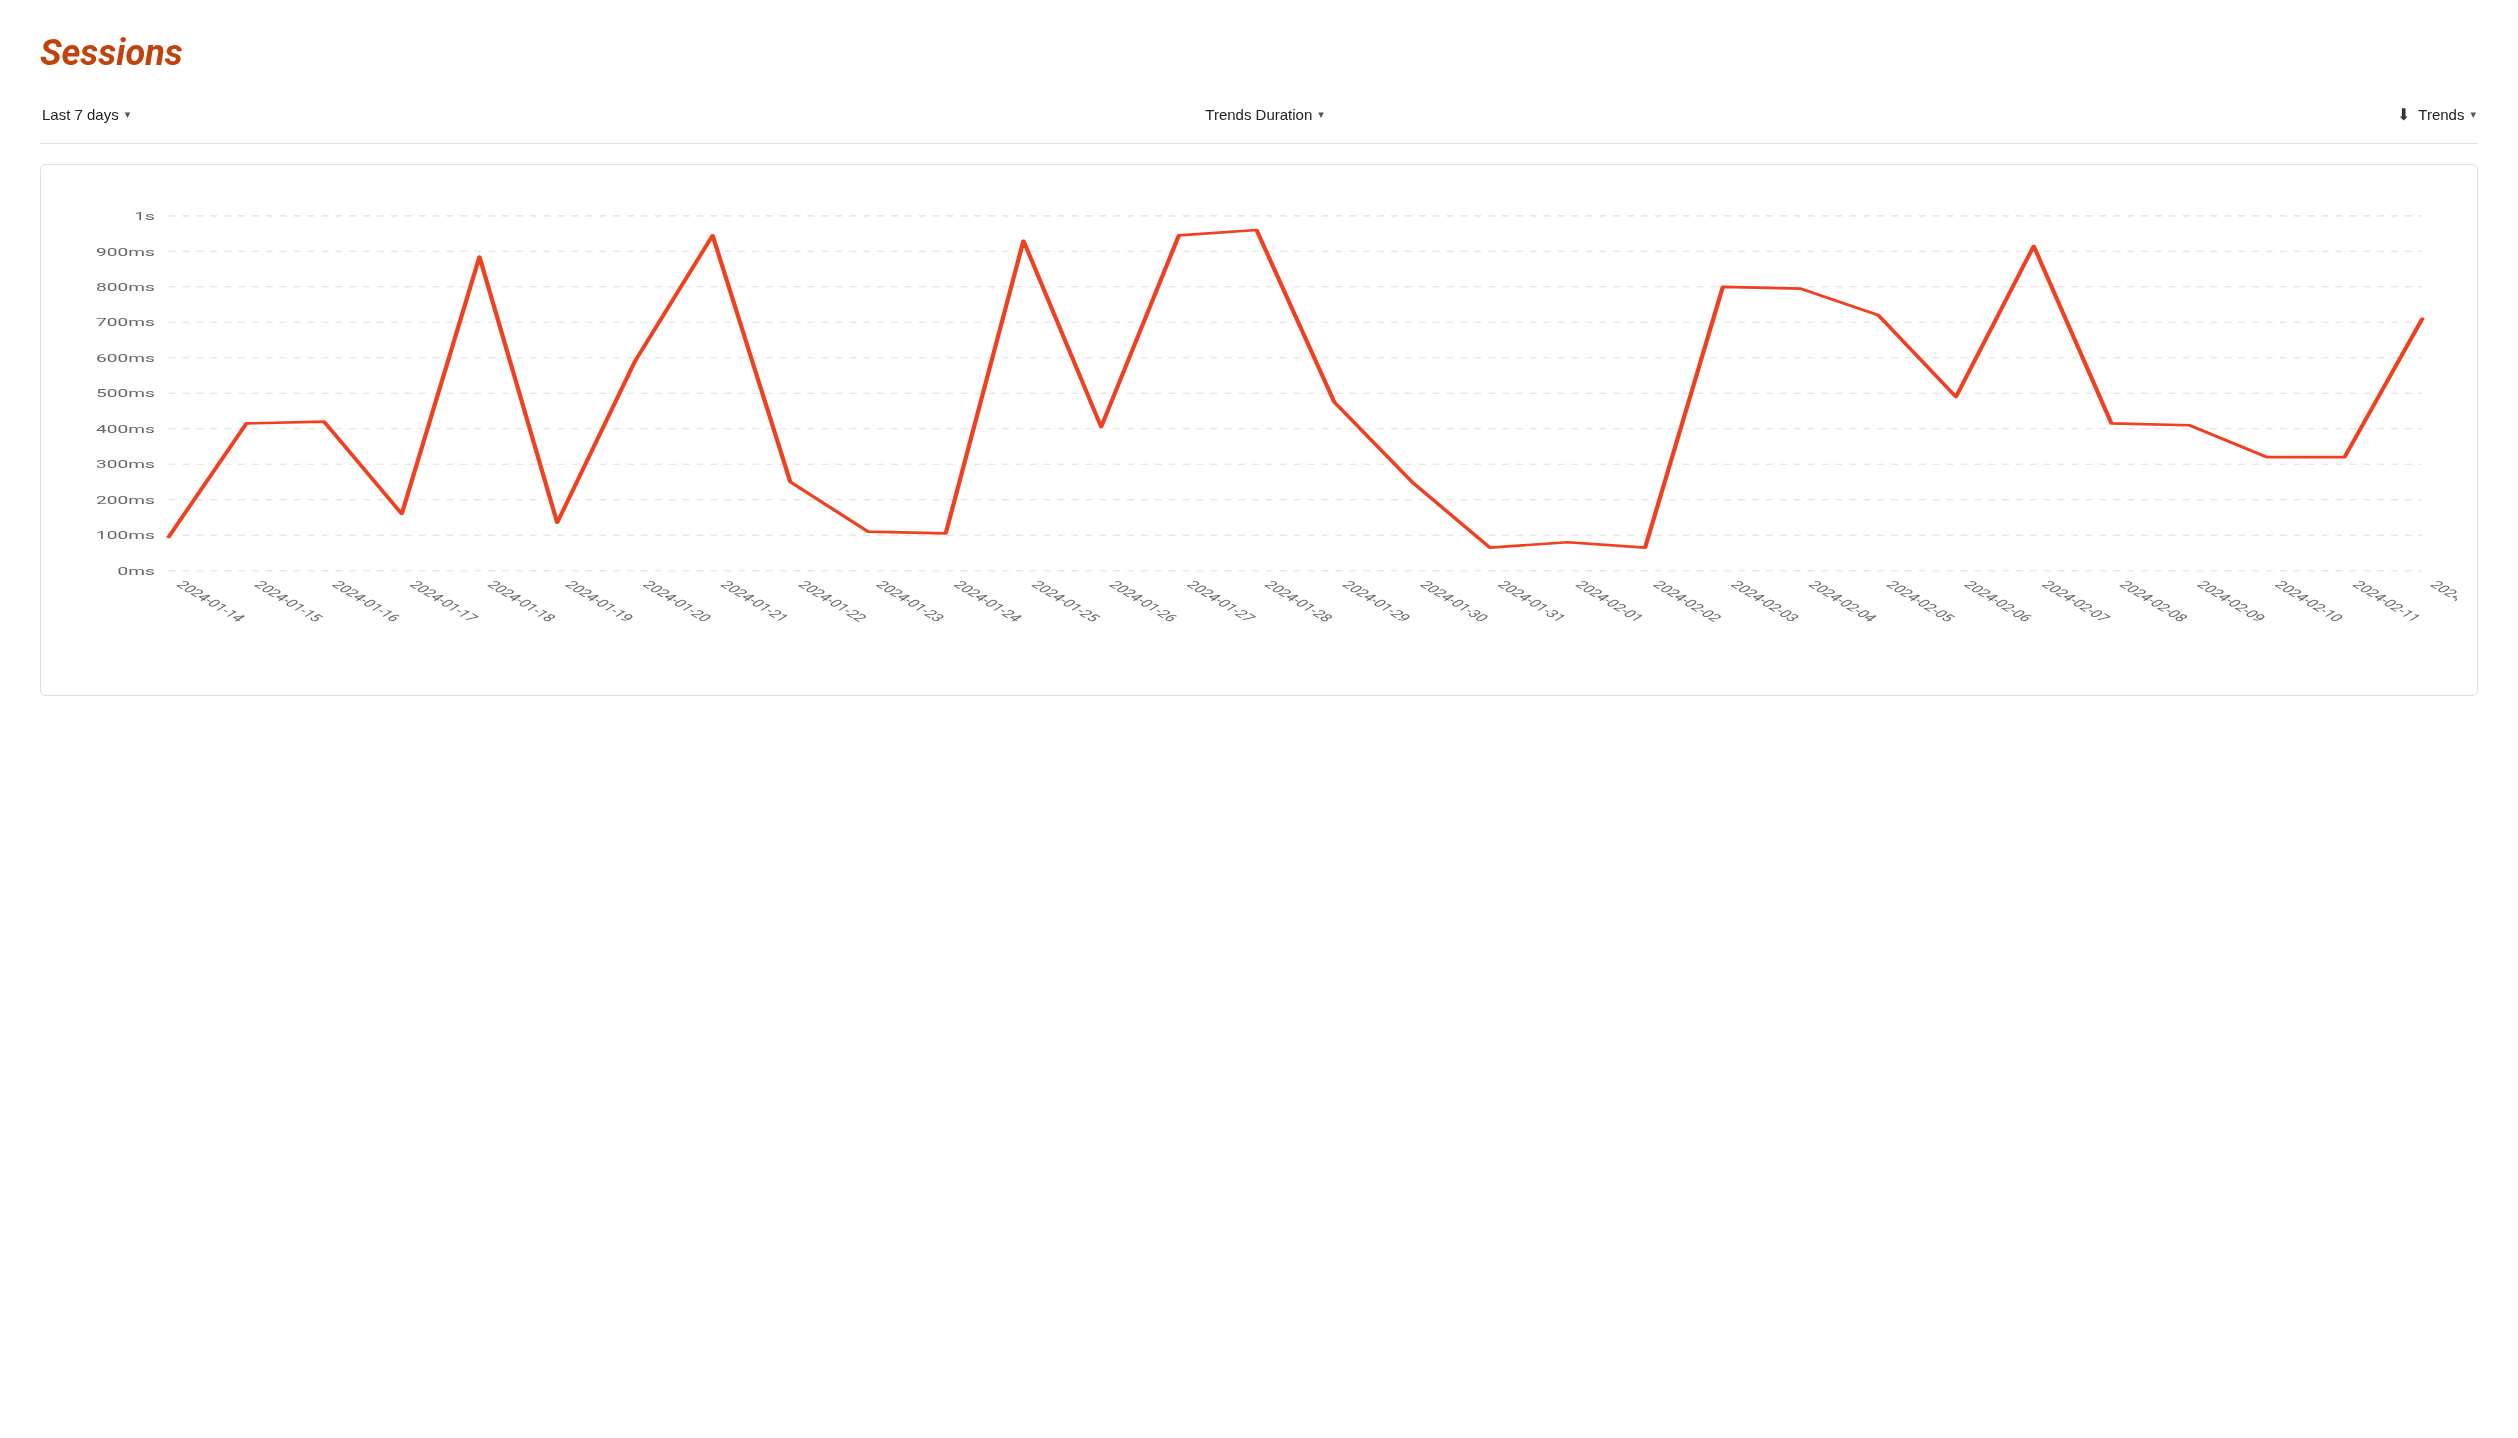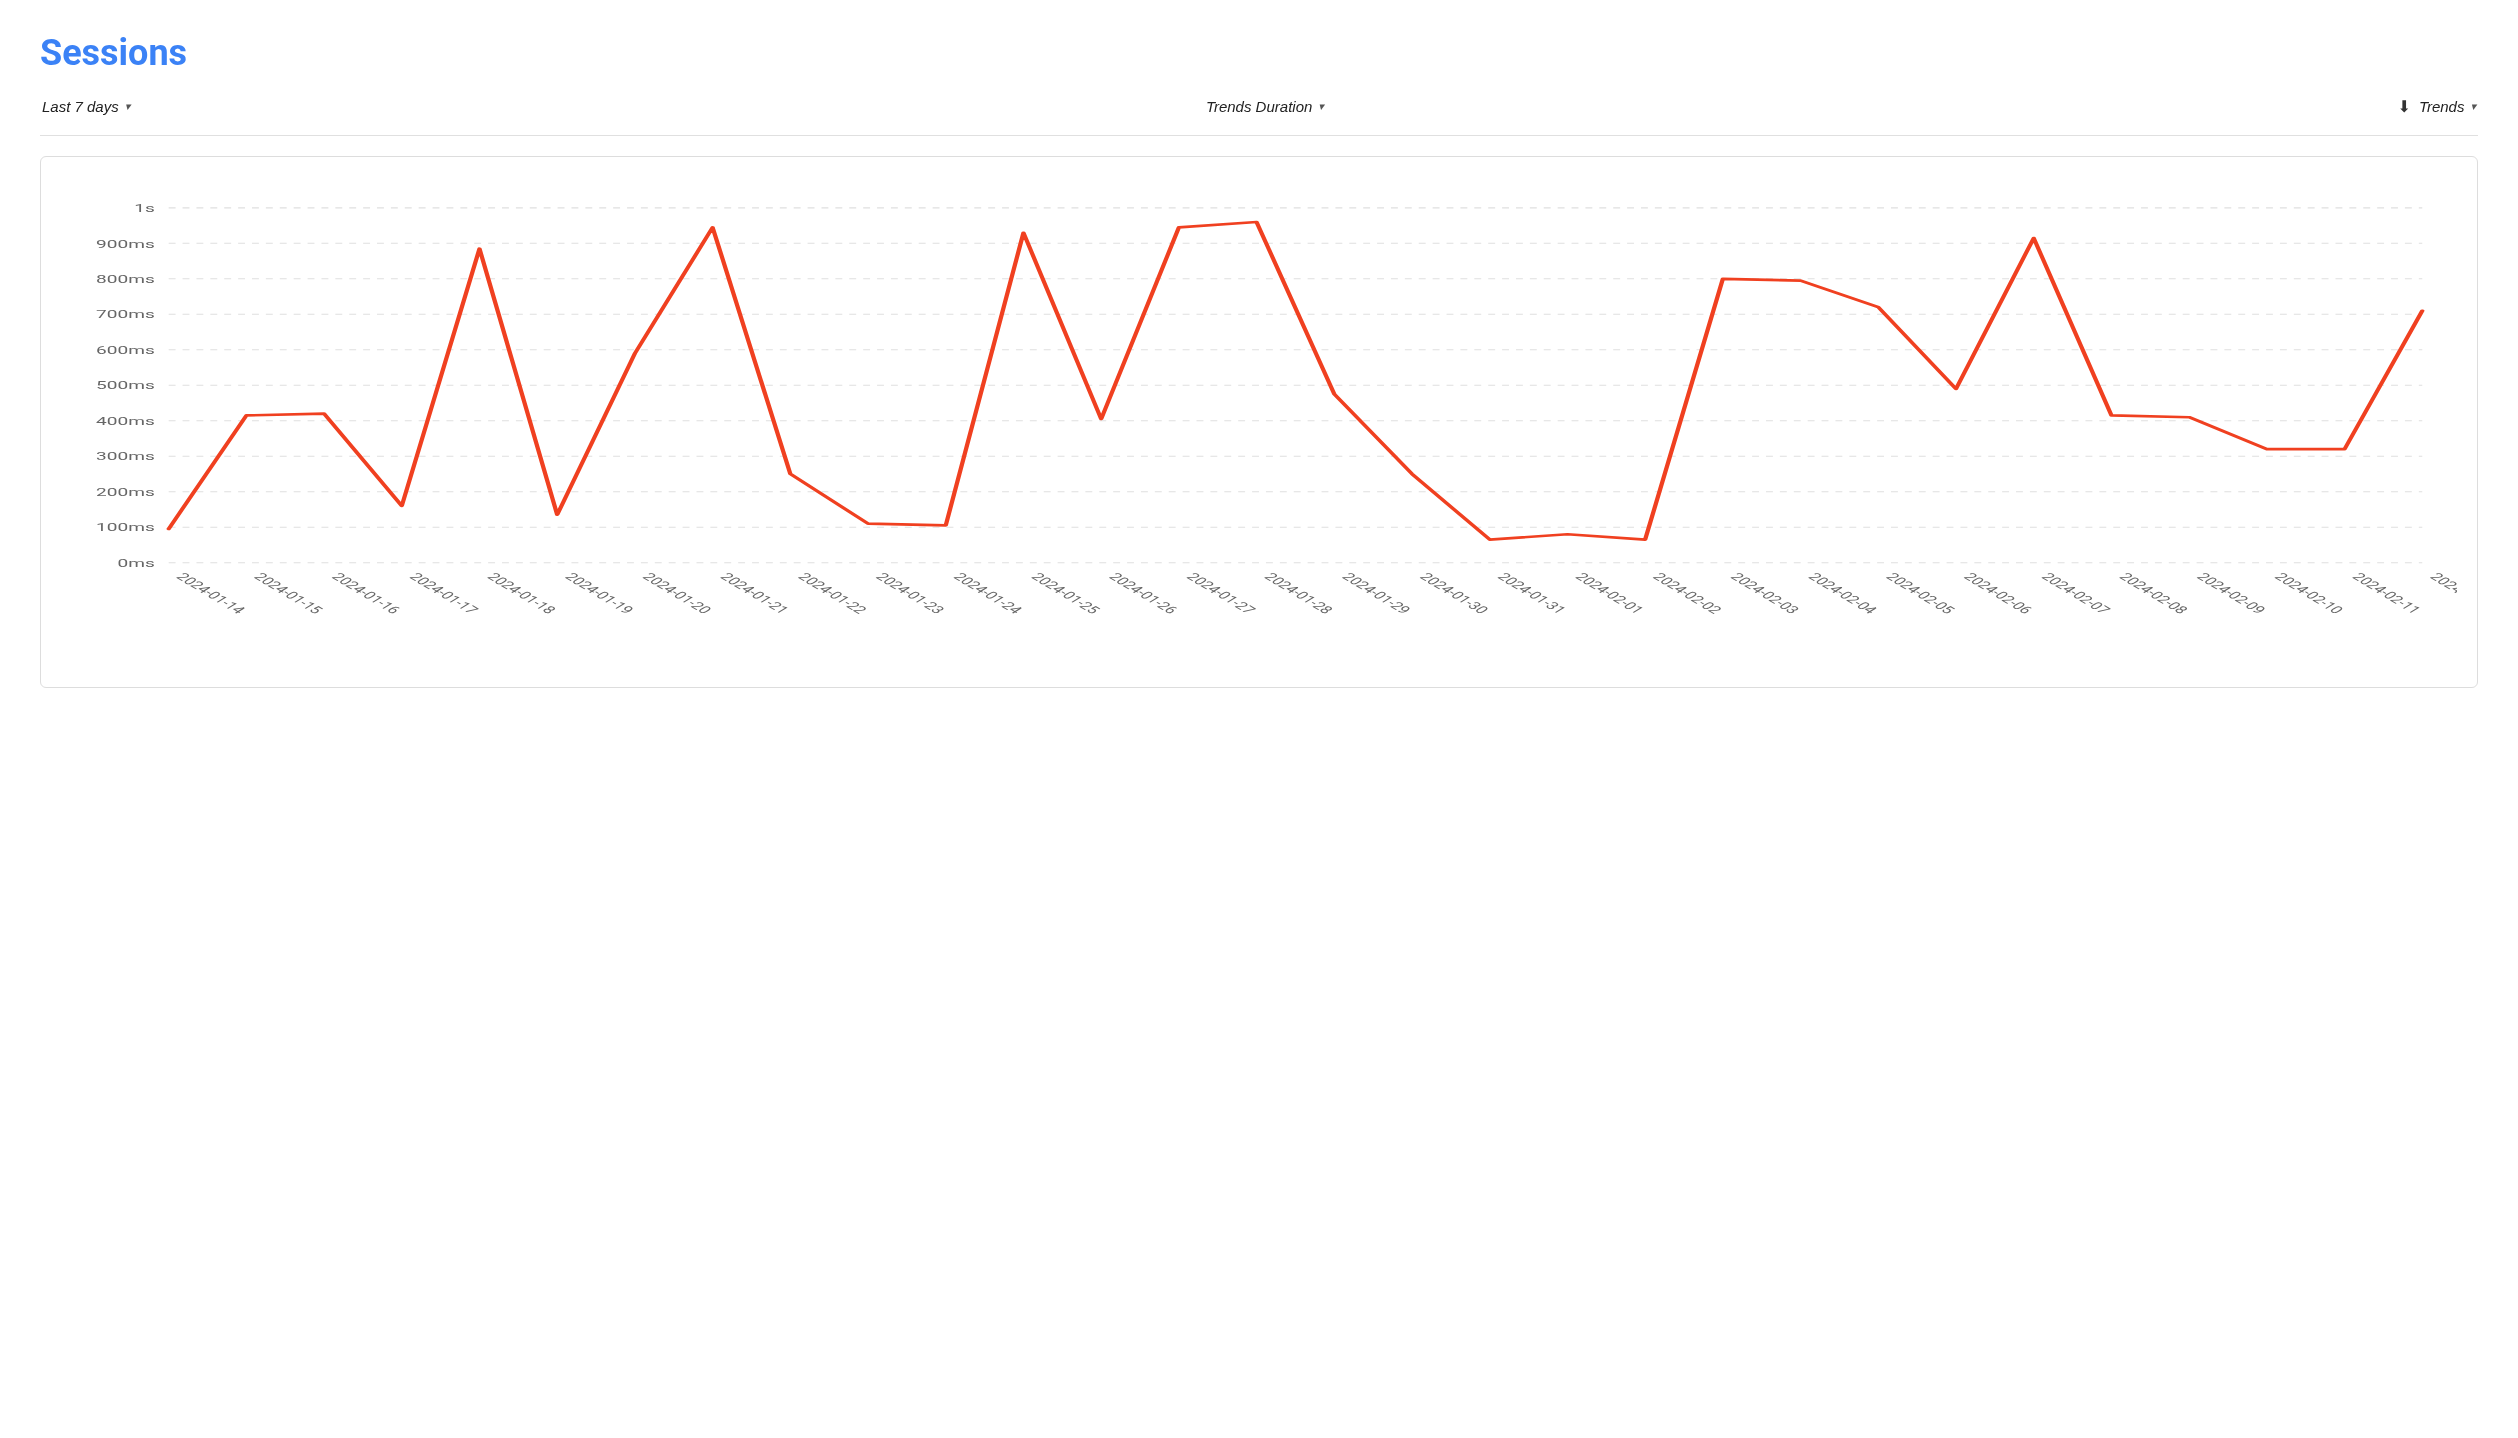--- a/index.html
+++ b/index.html
@@ -5,22 +5,23 @@
     * { margin: 0; padding: 0; box-sizing: border-box; }
     body {
       font-family: -apple-system, BlinkMacSystemFont, 'Segoe UI', Roboto, sans-serif;
       background: #fff;
       color: #333;
       padding: 32px 40px;
     }
     h1 {
       font-size: 36px;
       font-weight: 700;
-      margin-bottom: 20px;
-      color: #3b82f6;
+      margin-bottom: 28px;
+      color: #c2410c;
+      font-style: italic;
     }
     .toolbar {
       display: flex;
       align-items: center;
       justify-content: space-between;
       padding-bottom: 16px;
       border-bottom: 1px solid #e0e0e0;
       margin-bottom: 20px;
     }
     .toolbar-left, .toolbar-center, .toolbar-right {
@@ -32,21 +33,20 @@
       display: flex;
       align-items: center;
       gap: 6px;
       background: none;
       border: none;
       cursor: pointer;
       font-size: 15px;
       font-weight: 500;
       color: #222;
       padding: 4px 2px;
-      font-style: italic;
     }
     .dropdown-btn .caret {
       font-size: 11px;
       color: #555;
     }
     .trends-btn {
       display: flex;
       align-items: center;
       gap: 6px;
       background: none;

